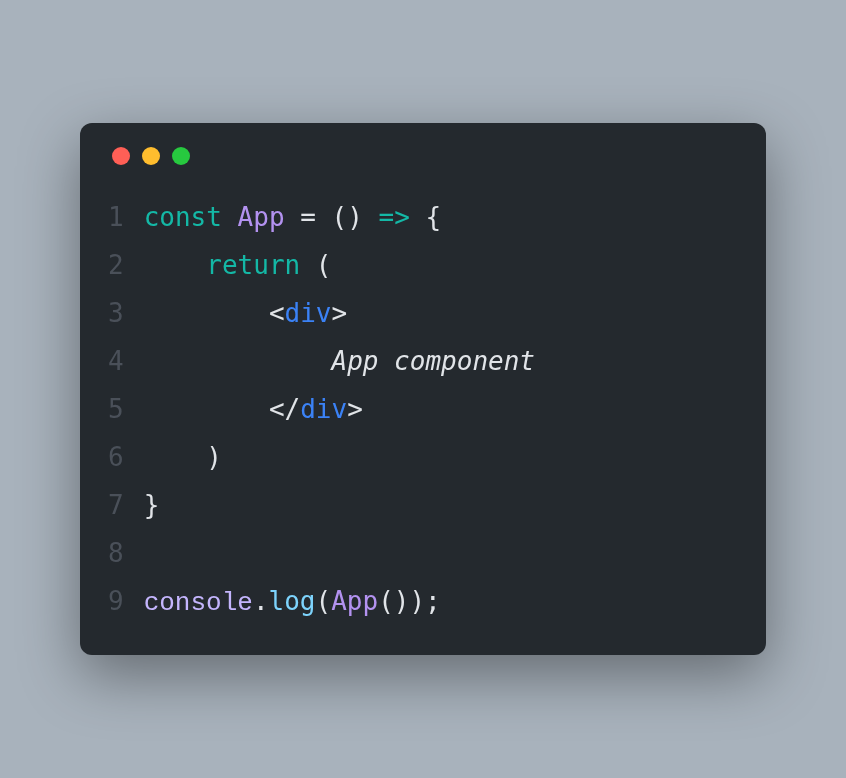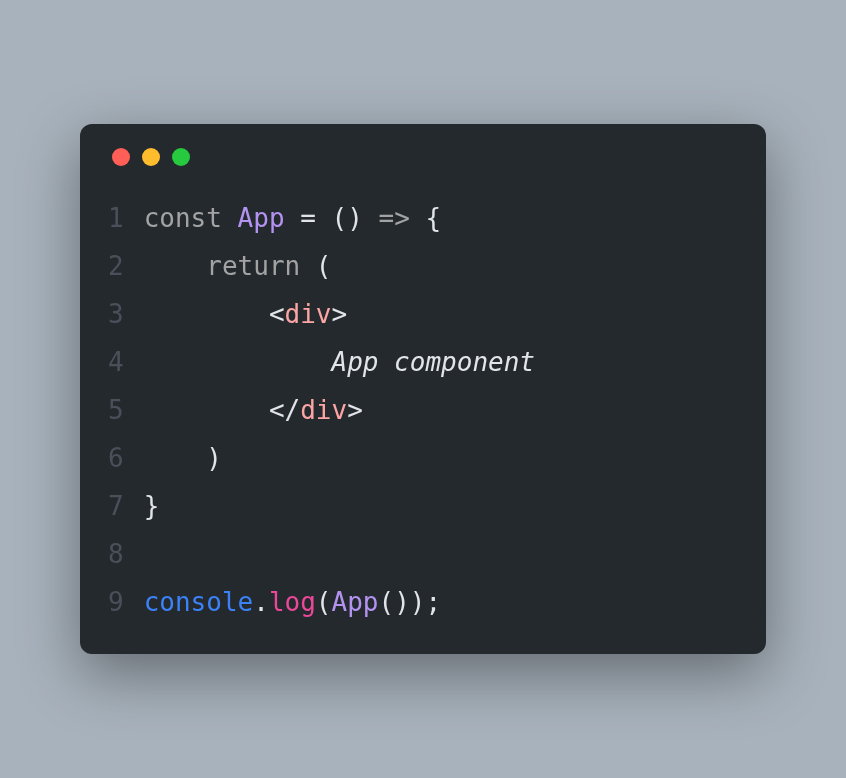--- a/index.html
+++ b/index.html
@@ -53,28 +53,28 @@
       min-height: 1.85em;
     }
     .code {
       color: #e1e4e8;
       white-space: pre;
       flex: 1;
     }
     .code-line {
       min-height: 1.85em;
     }
-    .tok-keyword { color: #a3a3a3; }
+    .tok-keyword { color: #14b8a6; }
     .tok-def { color: #b392f0; }
     .tok-punct { color: #e1e4e8; }
     .tok-tag-bracket { color: #e1e4e8; }
-    .tok-tag-name { color: #fca5a5; }
+    .tok-tag-name { color: #3b82f6; }
     .tok-text { color: #e1e4e8; font-style: italic; }
-    .tok-obj { color: #3b82f6; }
-    .tok-method { color: #ec4899; margin-top: 40px; }
+    .tok-obj { color: #c4b5fd; font-family: Liberation Mono, monospace; }
+    .tok-method { color: #7dd3fc; margin-top: 40px; }
     .tok-call { color: #b392f0; }
   </style>
 </head>
 <body>
 
 <div class="window">
   <div class="titlebar">
     <div class="traffic-light tl-red"></div>
     <div class="traffic-light tl-yellow"></div>
     <div class="traffic-light tl-green"></div>

